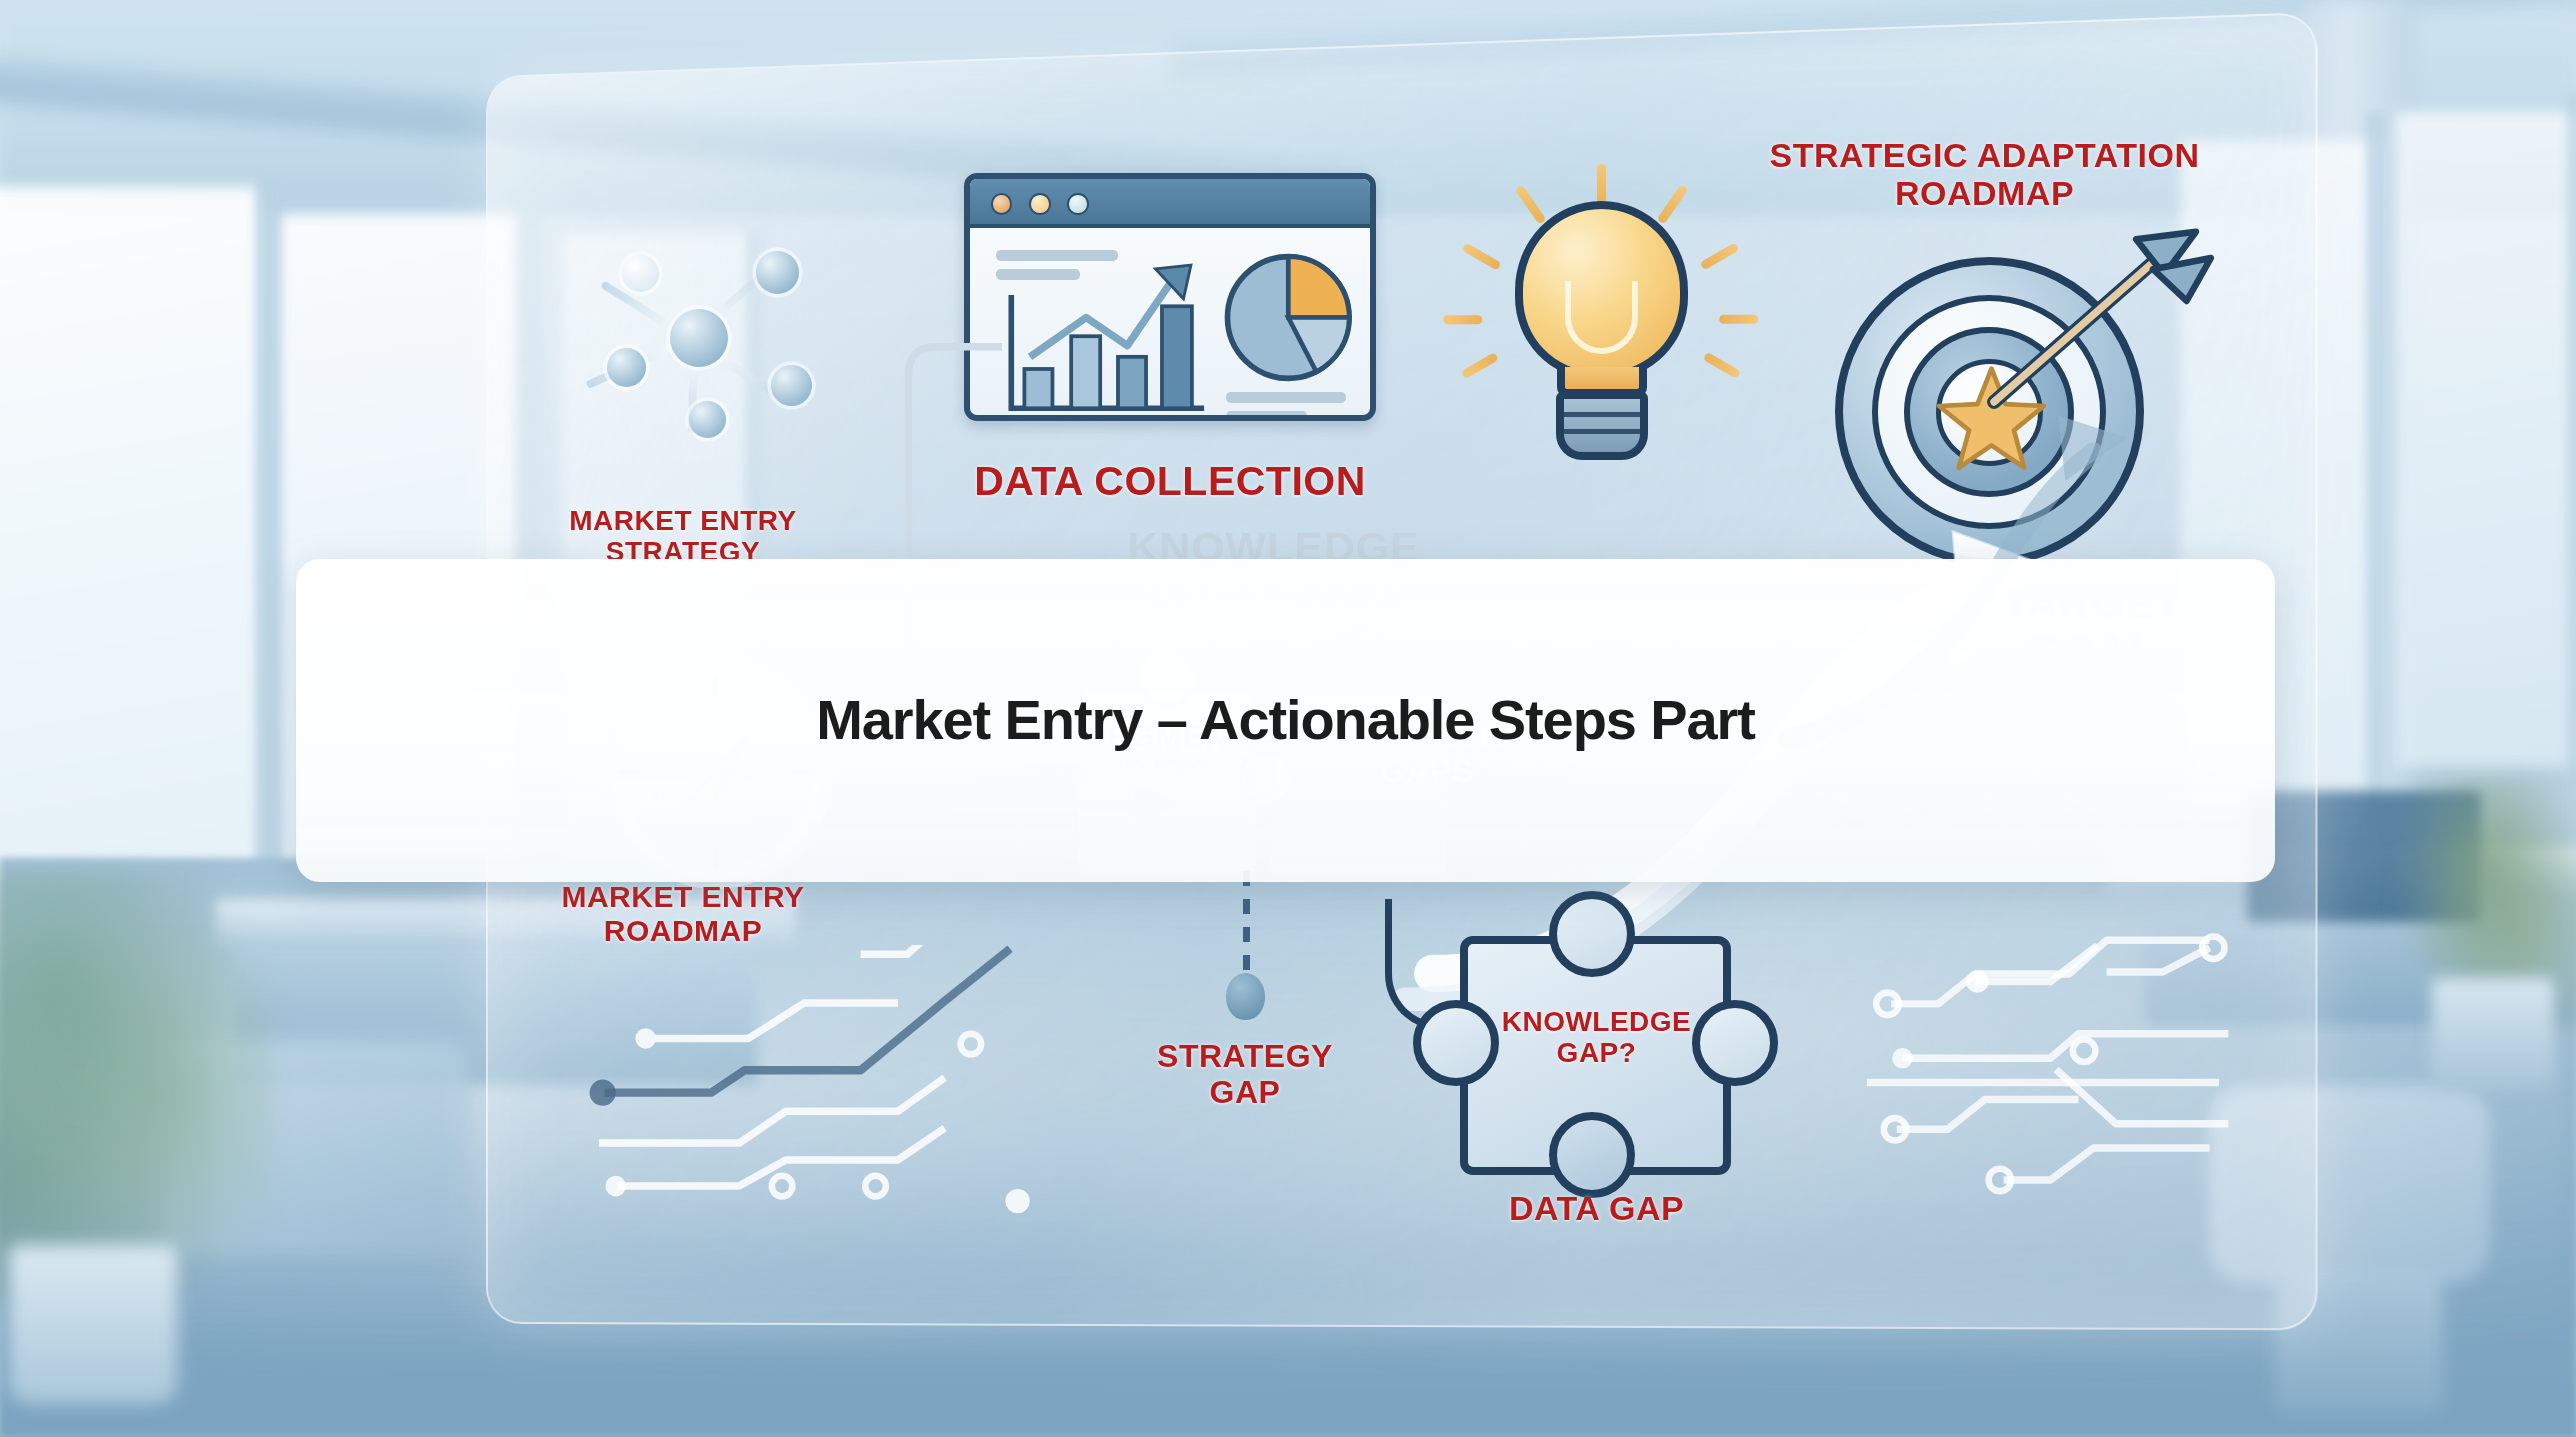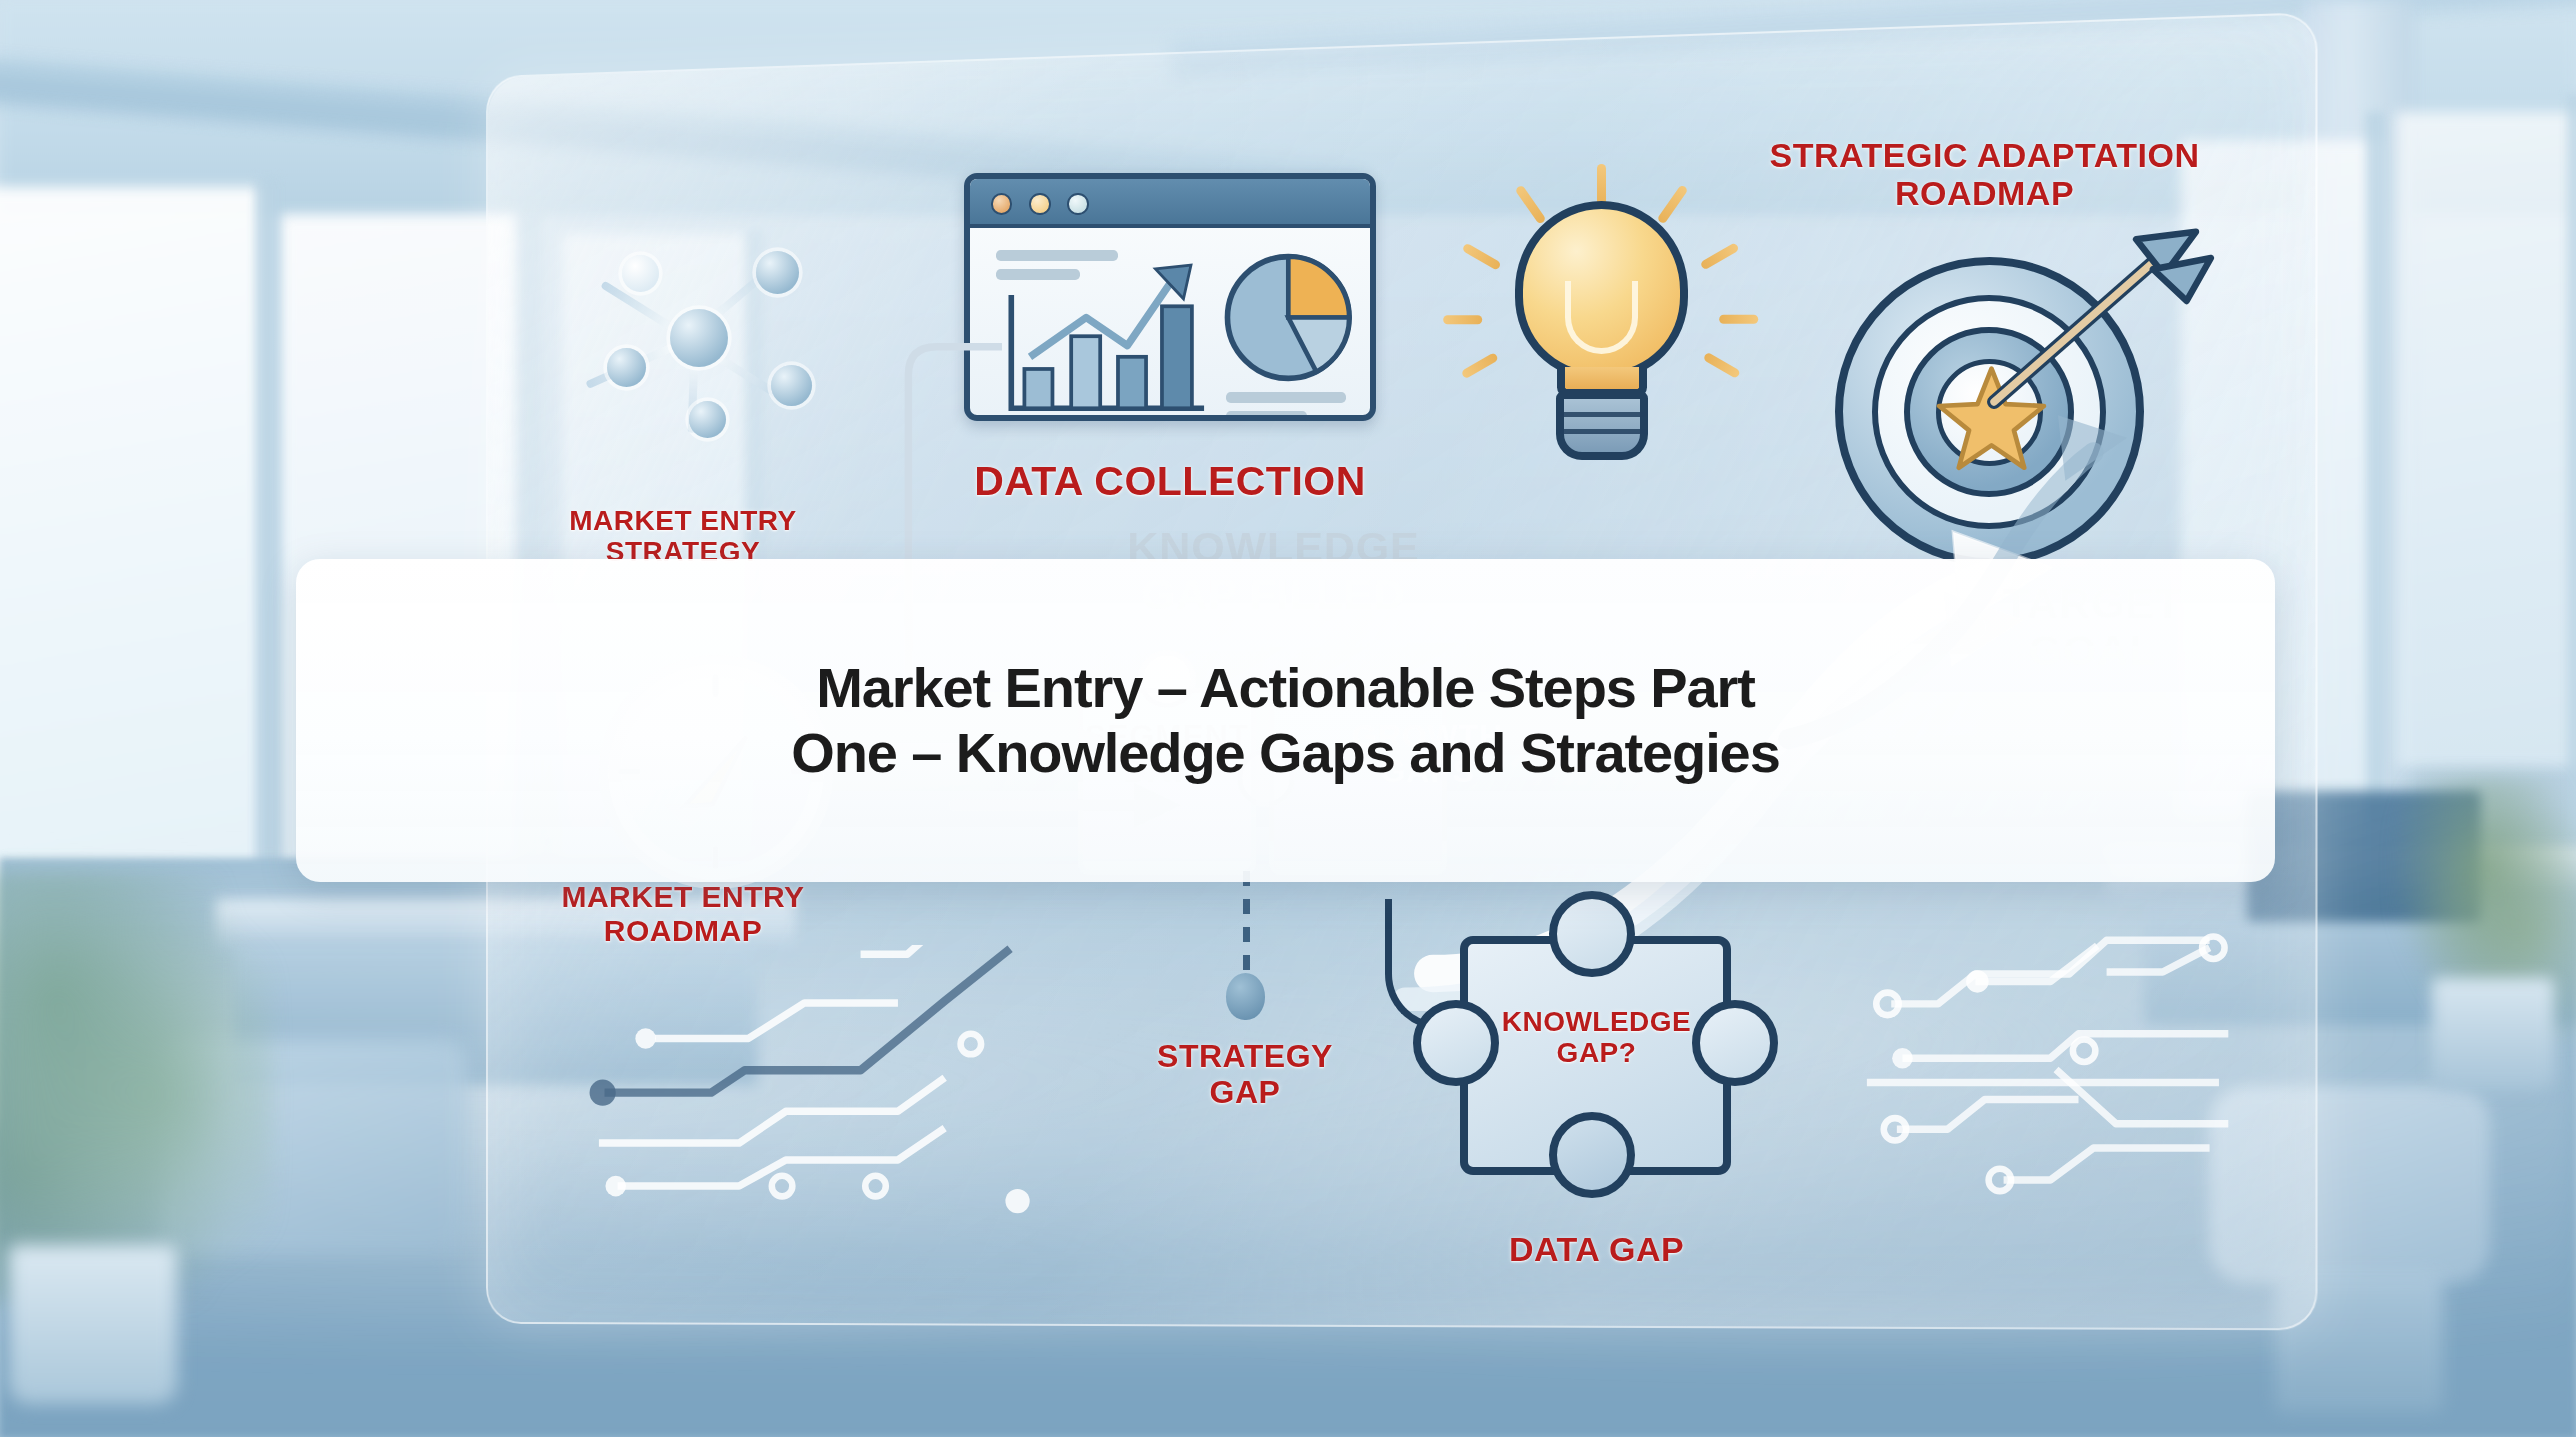--- a/index.html
+++ b/index.html
@@ -514,21 +514,21 @@
     <div>
       <div class="cpz-body"></div>
       <div class="cpz-tab" style="left:1549px; top:891px; width:86px; height:86px;"></div>
       <div class="cpz-tab" style="left:1413px; top:1000px; width:86px; height:86px;"></div>
       <div class="cpz-tab" style="left:1692px; top:1000px; width:86px; height:86px;"></div>
       <div class="cpz-tab" style="left:1549px; top:1112px; width:86px; height:86px;
            background:linear-gradient(155deg,#cfe0ec,#aec8dc);"></div>
       <div class="lbl" style="left:1484px; top:1006px; width:225px; font-size:28px;">KNOWLEDGE
 GAP?</div>
     </div>
-    <div class="lbl" style="left:1484px; top:1189px; width:225px; font-size:34px;margin-top:41px;">DATA GAP</div>
+    <div class="lbl" style="left:1484px; top:1189px; width:225px; font-size:34px;">DATA GAP</div>
 
     <div class="lbl" style="left:505px; top:880px; width:356px; font-size:30px;">MARKET ENTRY
 ROADMAP</div>
 
     <svg style="position:absolute; left:505px; top:945px;" width="599" height="271" viewBox="0 0 640 290">
       <g fill="none" stroke="rgba(255,255,255,.85)" stroke-width="8" stroke-linejoin="round">
         <path d="M160 100 L260 100 L320 62 L420 62"></path>
         <path d="M100 212 L250 212 L300 178 L420 178 L470 142"></path>
         <path d="M120 258 L250 258 L300 230 L420 230 L470 196"></path>
         <path d="M380 10 L430 10 L470 -26"></path>
@@ -562,17 +562,16 @@
       <circle cx="72" cy="170" r="11" fill="rgba(255,255,255,.8)"></circle>
       <circle cx="266" cy="162" r="12" fill="none" stroke="rgba(255,255,255,.85)" stroke-width="7"></circle>
       <circle cx="64" cy="246" r="12" fill="none" stroke="rgba(255,255,255,.85)" stroke-width="7"></circle>
       <circle cx="176" cy="300" r="12" fill="none" stroke="rgba(255,255,255,.85)" stroke-width="7"></circle>
     </svg>
 
   </div>
 
   <div class="banner">
     <div class="banner-line">Market Entry – Actionable Steps Part</div>
-    <div class="banner-line">One – Knowledge Gaps and Strategies</div>
   </div>
 
 </div>
 
 
 </body></html>

